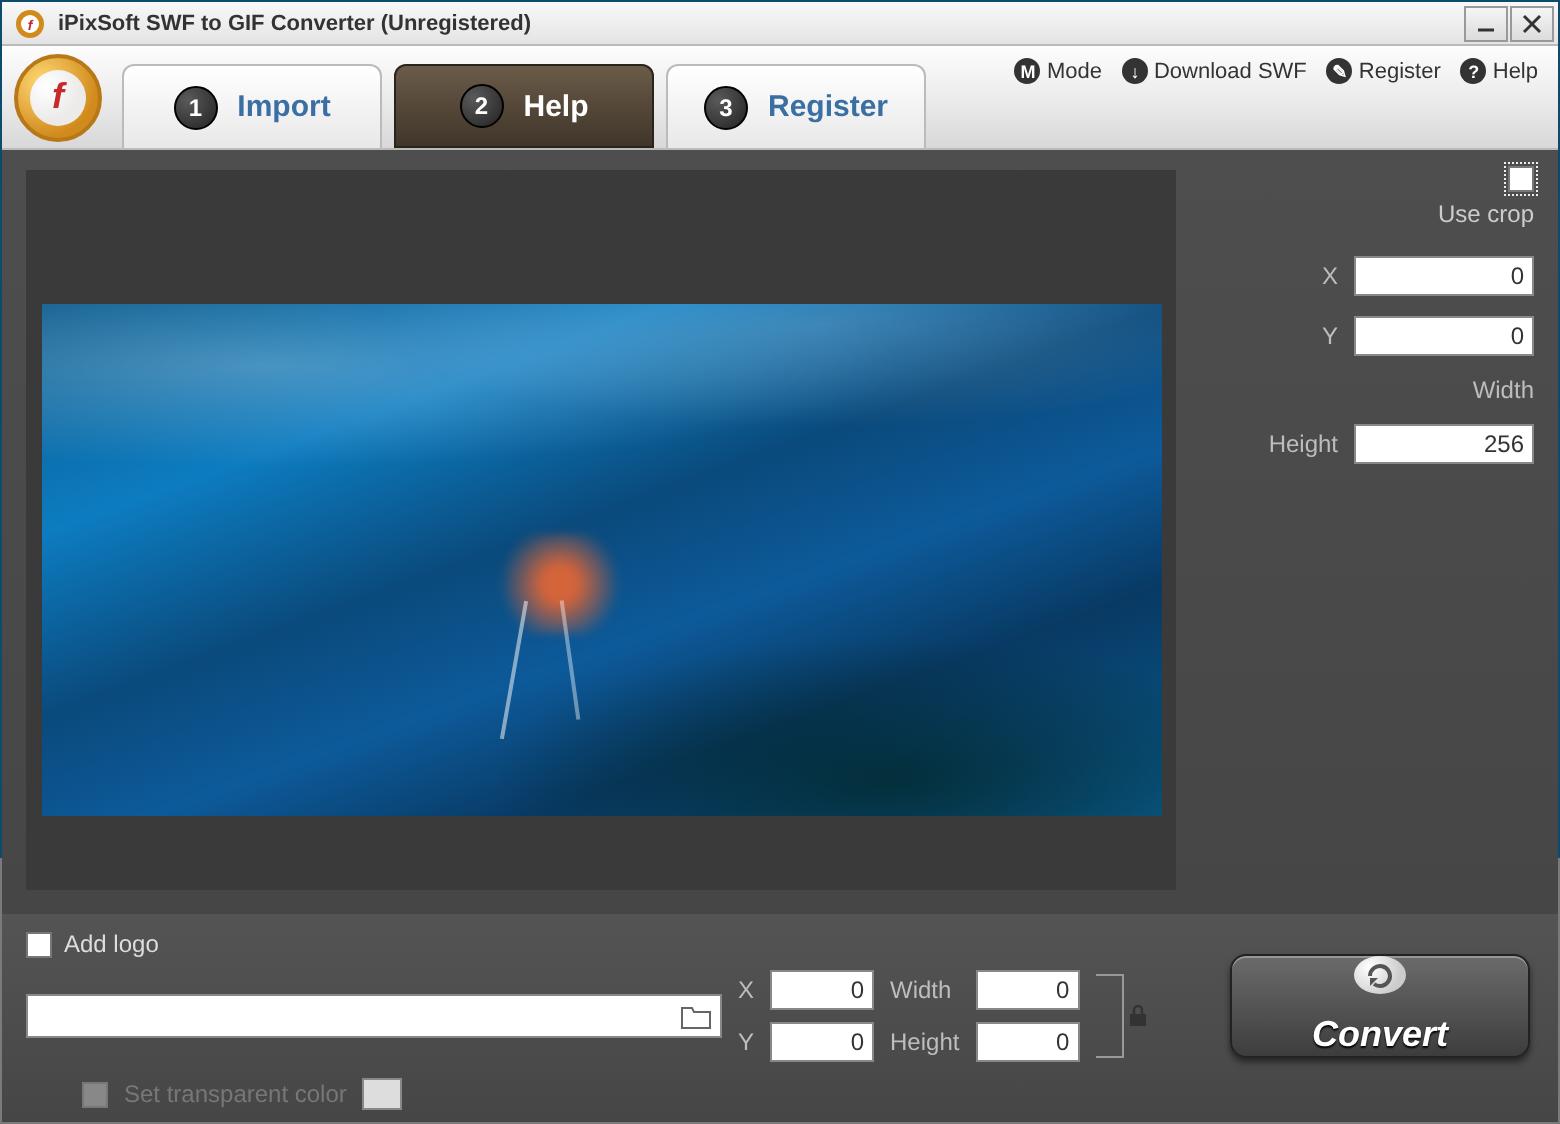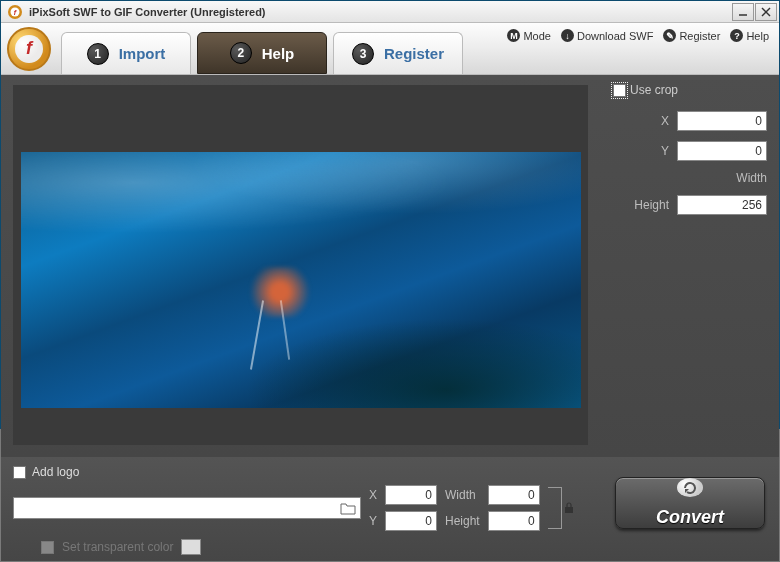--- a/index.html
+++ b/index.html
@@ -33,21 +33,21 @@
   .preview { width: 600px; height: 100%; padding: 10px 12px; display:flex; align-items:flex-start; }
   .preview-canvas { width: 575px; height: 360px; background: #3a3a3a; display:flex; align-items:center; justify-content:center; overflow:hidden; position:relative;}
   .fake-img { width: 560px; height: 256px; background: linear-gradient(160deg,#0a5a8c 0%, #0d7cc0 25%, #0a4a7c 45%, #0d5a9a 60%, #083a64 75%, #0a5a8c 100%); position:relative; margin-top:30px;}
   .fake-blob1{position:absolute;left:0;top:0;width:100%;height:40%;background:radial-gradient(ellipse at 20% 30%,rgba(255,255,255,.25),transparent 50%),radial-gradient(ellipse at 70% 10%,rgba(255,255,255,.2),transparent 40%);}
   .fake-blob2{position:absolute;left:40%;top:45%;width:70px;height:50px;background:radial-gradient(circle,#d4643a 20%,rgba(212,100,58,0) 70%);filter:blur(2px);}
   .fake-blob3{position:absolute;left:42%;top:58%;width:2px;height:70px;background:rgba(255,255,255,.5);transform:rotate(10deg);}
   .fake-blob4{position:absolute;left:47%;top:58%;width:2px;height:60px;background:rgba(255,255,255,.4);transform:rotate(-8deg);}
   .fake-dark{position:absolute;left:40%;bottom:0;width:60%;height:35%;background:radial-gradient(ellipse at 60% 80%,rgba(0,30,20,.6),transparent 70%);}
 
   .side { flex:1; padding: 8px 12px; color:#ccc; font-size:12px;}
-  .chk-row { display:flex; align-items:center; gap:4px; margin-bottom:14px;}
+  .chk-row { display:flex; align-items:flex-end; gap:4px; margin-bottom:14px;flex-direction:column;}
   .chk { width:13px; height:13px; background:#fff; border:1px solid #777;}
   .chk.dotted { outline:1px dotted #eee; outline-offset:1px;}
   .field-row { display:flex; align-items:center; justify-content:flex-end; gap:8px; margin-bottom:10px;}
   .field-label { color:#bdbdbd; font-size:12px;}
   .num-input { width:90px; height:20px; background:#fff; border:1px solid #888; color:#333; font-size:12px; text-align:right; padding:1px 4px;}
 
   
   .bottom { height: 104px; background: linear-gradient(#545454,#464646); padding: 8px 12px; position:relative;}
   .logo-row { display:flex; align-items:center; gap:6px; color:#ddd; font-size:12px; margin-bottom:6px;}
   .path-row { display:flex; align-items:center; gap:8px;}

